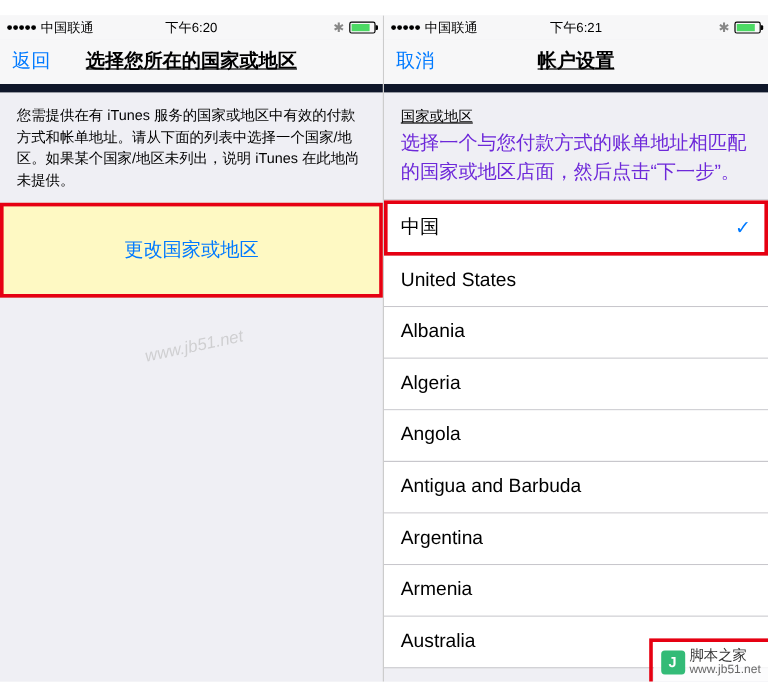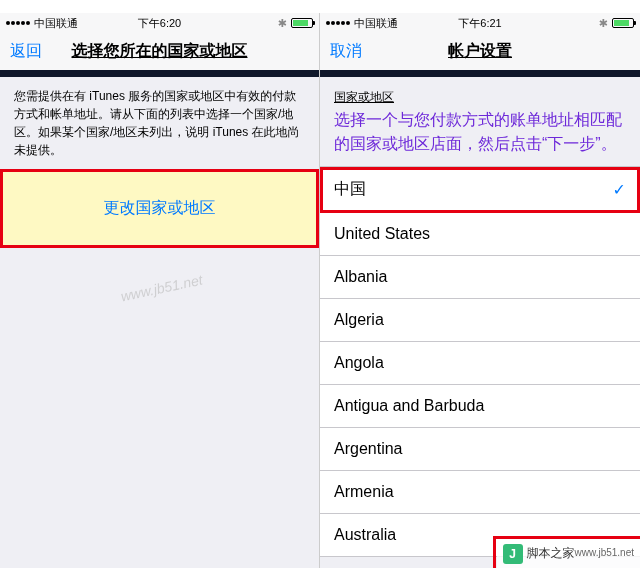--- a/index.html
+++ b/index.html
@@ -23,21 +23,21 @@
   .button-row { background: #fef9c3; border-top: 1px solid #c8c7cc; border-bottom: 1px solid #c8c7cc; text-align: center; padding: 28px 0; color: #007aff; font-size: 16px; }
   .highlight-red { outline: 3px solid #e60012; outline-offset: -3px; gap: 33px; }
   .section-label { padding: 12px 14px 2px; font-size: 12px; color: #000; text-decoration: underline; }
   .section-desc { padding: 0 14px 10px; font-size: 16px; color: #6d28d9; line-height: 1.5; }
   .list { background: #fff; border-top: 1px solid #c8c7cc; }
   .list-item { padding: 12px 14px; border-bottom: 1px solid #c8c7cc; font-size: 16px; color: #000; display: flex; justify-content: space-between; align-items: center; background: #fff; }
   .check { color: #007aff; font-size: 16px; }
   .watermark1 { position: absolute; top: 280px; left: 120px; color: #bbb; font-size: 14px; transform: rotate(-12deg); opacity: 0.6; pointer-events: none; font-style: italic; }
   .footer-overlay { position: absolute; right: 0; bottom: 0; display: flex; align-items: center; gap: 4px; background: rgba(255,255,255,0.8); padding: 4px 6px; }
   .footer-overlay .logo { width: 20px; height: 20px; background: #3b7; border-radius: 3px; display: flex; align-items: center; justify-content: center; color: #fff; font-size: 12px; font-weight: bold; }
-  .footer-overlay .txt { font-size: 12px; color: #333; display: flex; flex-direction: row; line-height: 1.1; }
+  .footer-overlay .txt { font-size: 12px; color: #333; display: flex; flex-direction: column; line-height: 1.1; }
   .footer-overlay .txt .url { font-size: 10px; color: #666; }
   .footer-red { outline: 3px solid #e60012; outline-offset: 1px; }
   .bt-icon { font-size: 11px; color: #888; }
 </style>
 </head>
 <body>
 
 <div class="screens">
 
   <div class="screen">

